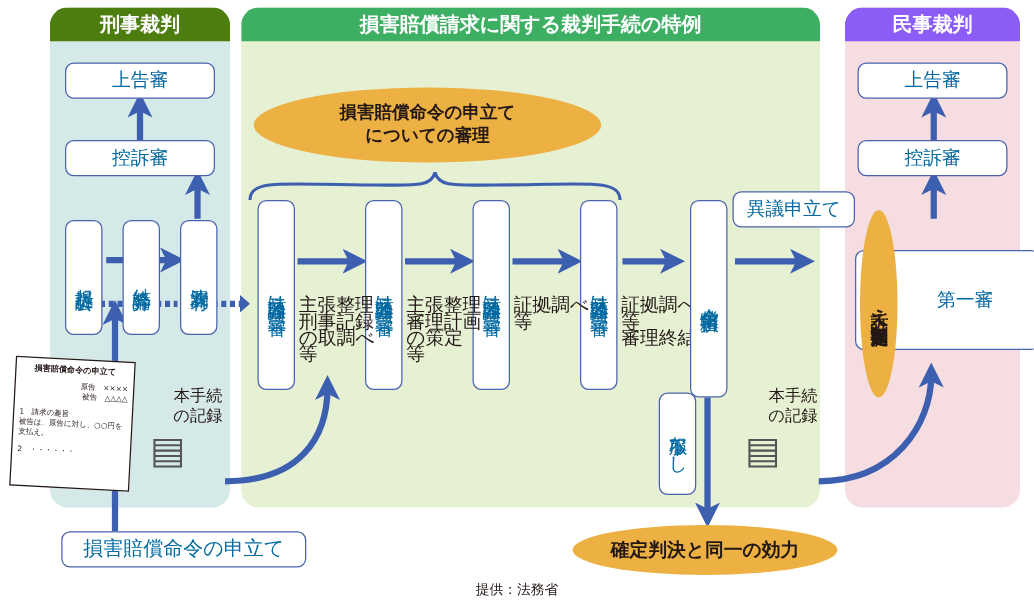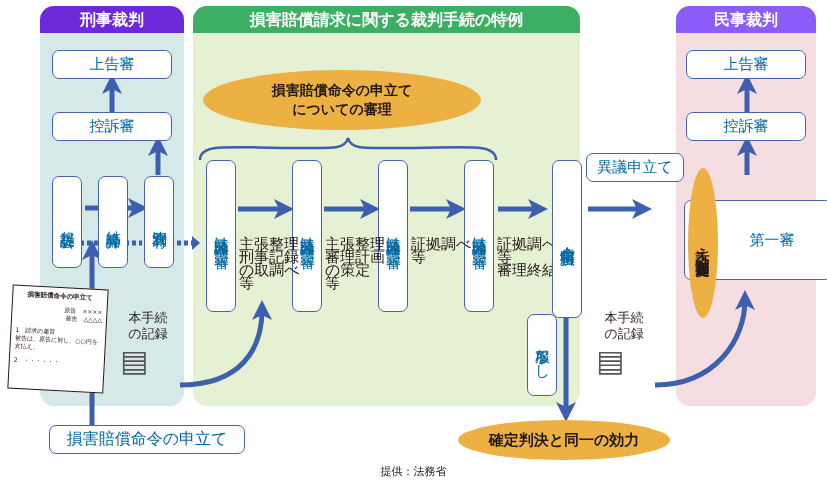--- a/index.html
+++ b/index.html
@@ -1,30 +1,30 @@
 <!DOCTYPE html>
 <html><head>
 <meta charset="utf-8">
 <style>
   html,body{margin:0;padding:0;background:#ffffff;}
   body{width:827px;height:486px;position:relative;overflow:hidden;font-family:"DejaVu Sans",sans-serif;color:#231815;}
   .panel{position:absolute;border-radius:14px;overflow:hidden;}
   .panel .hdr{height:27px;color:#fff;font-weight:bold;font-size:16px;text-align:center;line-height:27px;}
   #p-crim{left:40px;top:6px;width:144px;height:400px;background:#d6e9e9;}
-  #p-crim .hdr{background:#6d28d9;}
-  #p-spec{left:193px;top:6px;width:387px;height:400px;background:#e6f0d3;}
+  #p-crim .hdr{background:#4d7c0f;}
+  #p-spec{left:193px;top:6px;width:463px;height:400px;background:#e6f0d3;}
   #p-spec .hdr{background:#3daf63;}
   #p-civ{left:676px;top:6px;width:140px;height:400px;background:#f5dde1;}
   #p-civ .hdr{background:#8b5cf6;}
   .box{position:absolute;background:#fff;border:1.5px solid #4a63ad;border-radius:7px;box-sizing:border-box;text-align:center;font-size:15px;color:#0369a1;}
   .hbox{height:29px;line-height:26px;}
   .vbox{width:30px;display:flex;align-items:center;justify-content:center;}
   .vtext{writing-mode:vertical-rl;text-orientation:upright;font-size:15px;letter-spacing:-1px;line-height:1;}
   .note{position:absolute;font-size:15px;line-height:13px;color:#231815;white-space:pre-line;}
-  .lbl{position:absolute;font-size:12px;line-height:16px;text-align:center;white-space:pre-line;}
+  .lbl{position:absolute;font-size:12px;line-height:16px;text-align:right;white-space:pre-line;}
   .ellipse{position:absolute;background:#edb143;border-radius:50%;display:flex;align-items:center;justify-content:center;text-align:center;font-weight:bold;color:#231815;}
   svg.overlay{position:absolute;left:0;top:0;}
   #credit{position:absolute;left:0;width:827px;top:464px;text-align:center;font-size:11px;}
   .doc{position:absolute;left:10px;top:287px;width:96px;height:104px;background:#fff;border:1.5px solid #231815;transform:rotate(3deg);font-size:6px;line-height:8px;padding:4px;box-sizing:border-box;}
   .doc .t{text-align:center;font-weight:bold;font-size:6.5px;}
   .doc .r{text-align:right;}
 </style>
 </head>
 <body>
 

